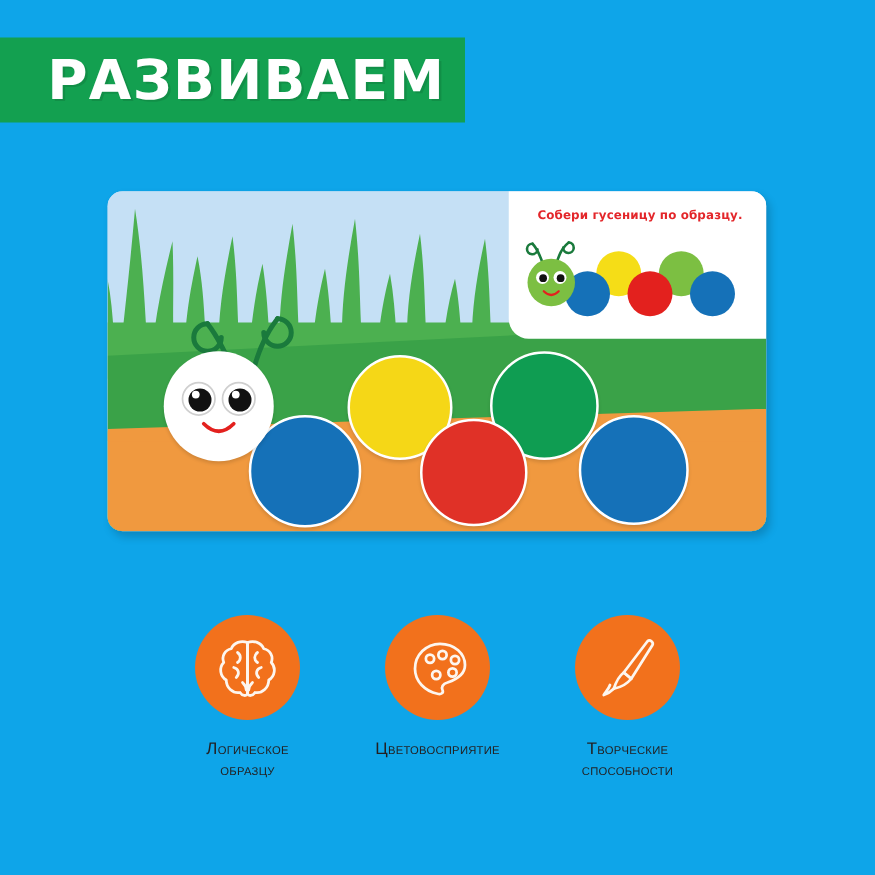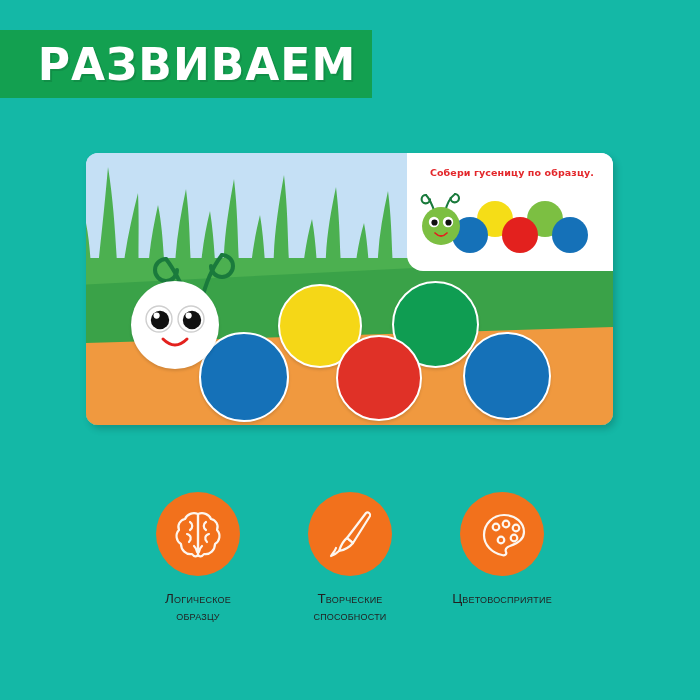--- a/index.html
+++ b/index.html
@@ -2,21 +2,21 @@
 <html><head>
 <meta charset="utf-8">
 <style>
   html, body {
     margin: 0; padding: 0;
     width: 700px; height: 700px;
     background: #ffffff;
     font-family: "Liberation Sans", "DejaVu Sans", sans-serif;
     overflow: hidden;
   }
-  #root { position: relative; width: 700px; height: 700px; background: #14b8a6; }
+  #root { position: relative; width: 700px; height: 700px; background: #0ea5e9; }
 
   
   .banner {
     position: absolute;
     left: 0; top: 30px;
     width: 372px; height: 68px;
     background: #13a050;
     display: flex; align-items: center; justify-content: center;
   }
   .banner-text {
@@ -239,47 +239,47 @@
       </div>
       <div class="flabel">
         <div>Логическое</div>
         <div>образцу</div>
       </div>
     </div>
 
     <div class="feature">
       <div class="fcircle">
         <svg width="56" height="56" viewBox="0 0 56 56">
-          <g fill="none" stroke="#fdf6ef" stroke-width="2.2" stroke-linecap="round" stroke-linejoin="round">
-            <path d="M44,7 L25,32 L31,37 L48,10 C49,8 46,5 44,7 Z"></path>
-            <path d="M25,32 C21,35 19,39 17,45 C22,44 27,42 31,37 Z"></path>
-            <path d="M17,45 C15,47 12,49 9,50 C11,47 13,45 14,42"></path>
-          </g>
-        </svg>
-      </div>
-      <div class="flabel">
-        <div>Творческие</div>
-        <div>способности</div>
-      </div>
-    </div>
-
-    <div class="feature">
-      <div class="fcircle">
-        <svg width="56" height="56" viewBox="0 0 56 56">
           <g fill="none" stroke="#fdf6ef" stroke-width="2.2" stroke-linejoin="round">
             <path d="M30,9 C42,9 50,17 50,26 C50,34 42,38 36,40 C32,41 31,44 32,46 C33,48 31,50 28,49 C18,47 10,39 10,29 C10,18 19,9 30,9 Z"></path>
             <circle cx="22" cy="21" r="3.3"></circle>
             <circle cx="32" cy="18" r="3.3"></circle>
             <circle cx="42" cy="22" r="3.3"></circle>
             <circle cx="40" cy="32" r="3.3"></circle>
             <circle cx="27" cy="34" r="3.3"></circle>
           </g>
         </svg>
       </div>
       <div class="flabel">
         <div>Цветовосприятие</div>
         <div></div>
       </div>
     </div>
 
+    <div class="feature">
+      <div class="fcircle">
+        <svg width="56" height="56" viewBox="0 0 56 56">
+          <g fill="none" stroke="#fdf6ef" stroke-width="2.2" stroke-linecap="round" stroke-linejoin="round">
+            <path d="M44,7 L25,32 L31,37 L48,10 C49,8 46,5 44,7 Z"></path>
+            <path d="M25,32 C21,35 19,39 17,45 C22,44 27,42 31,37 Z"></path>
+            <path d="M17,45 C15,47 12,49 9,50 C11,47 13,45 14,42"></path>
+          </g>
+        </svg>
+      </div>
+      <div class="flabel">
+        <div>Творческие</div>
+        <div>способности</div>
+      </div>
+    </div>
+
 
   </div>
 </div>
 
 </body></html>

